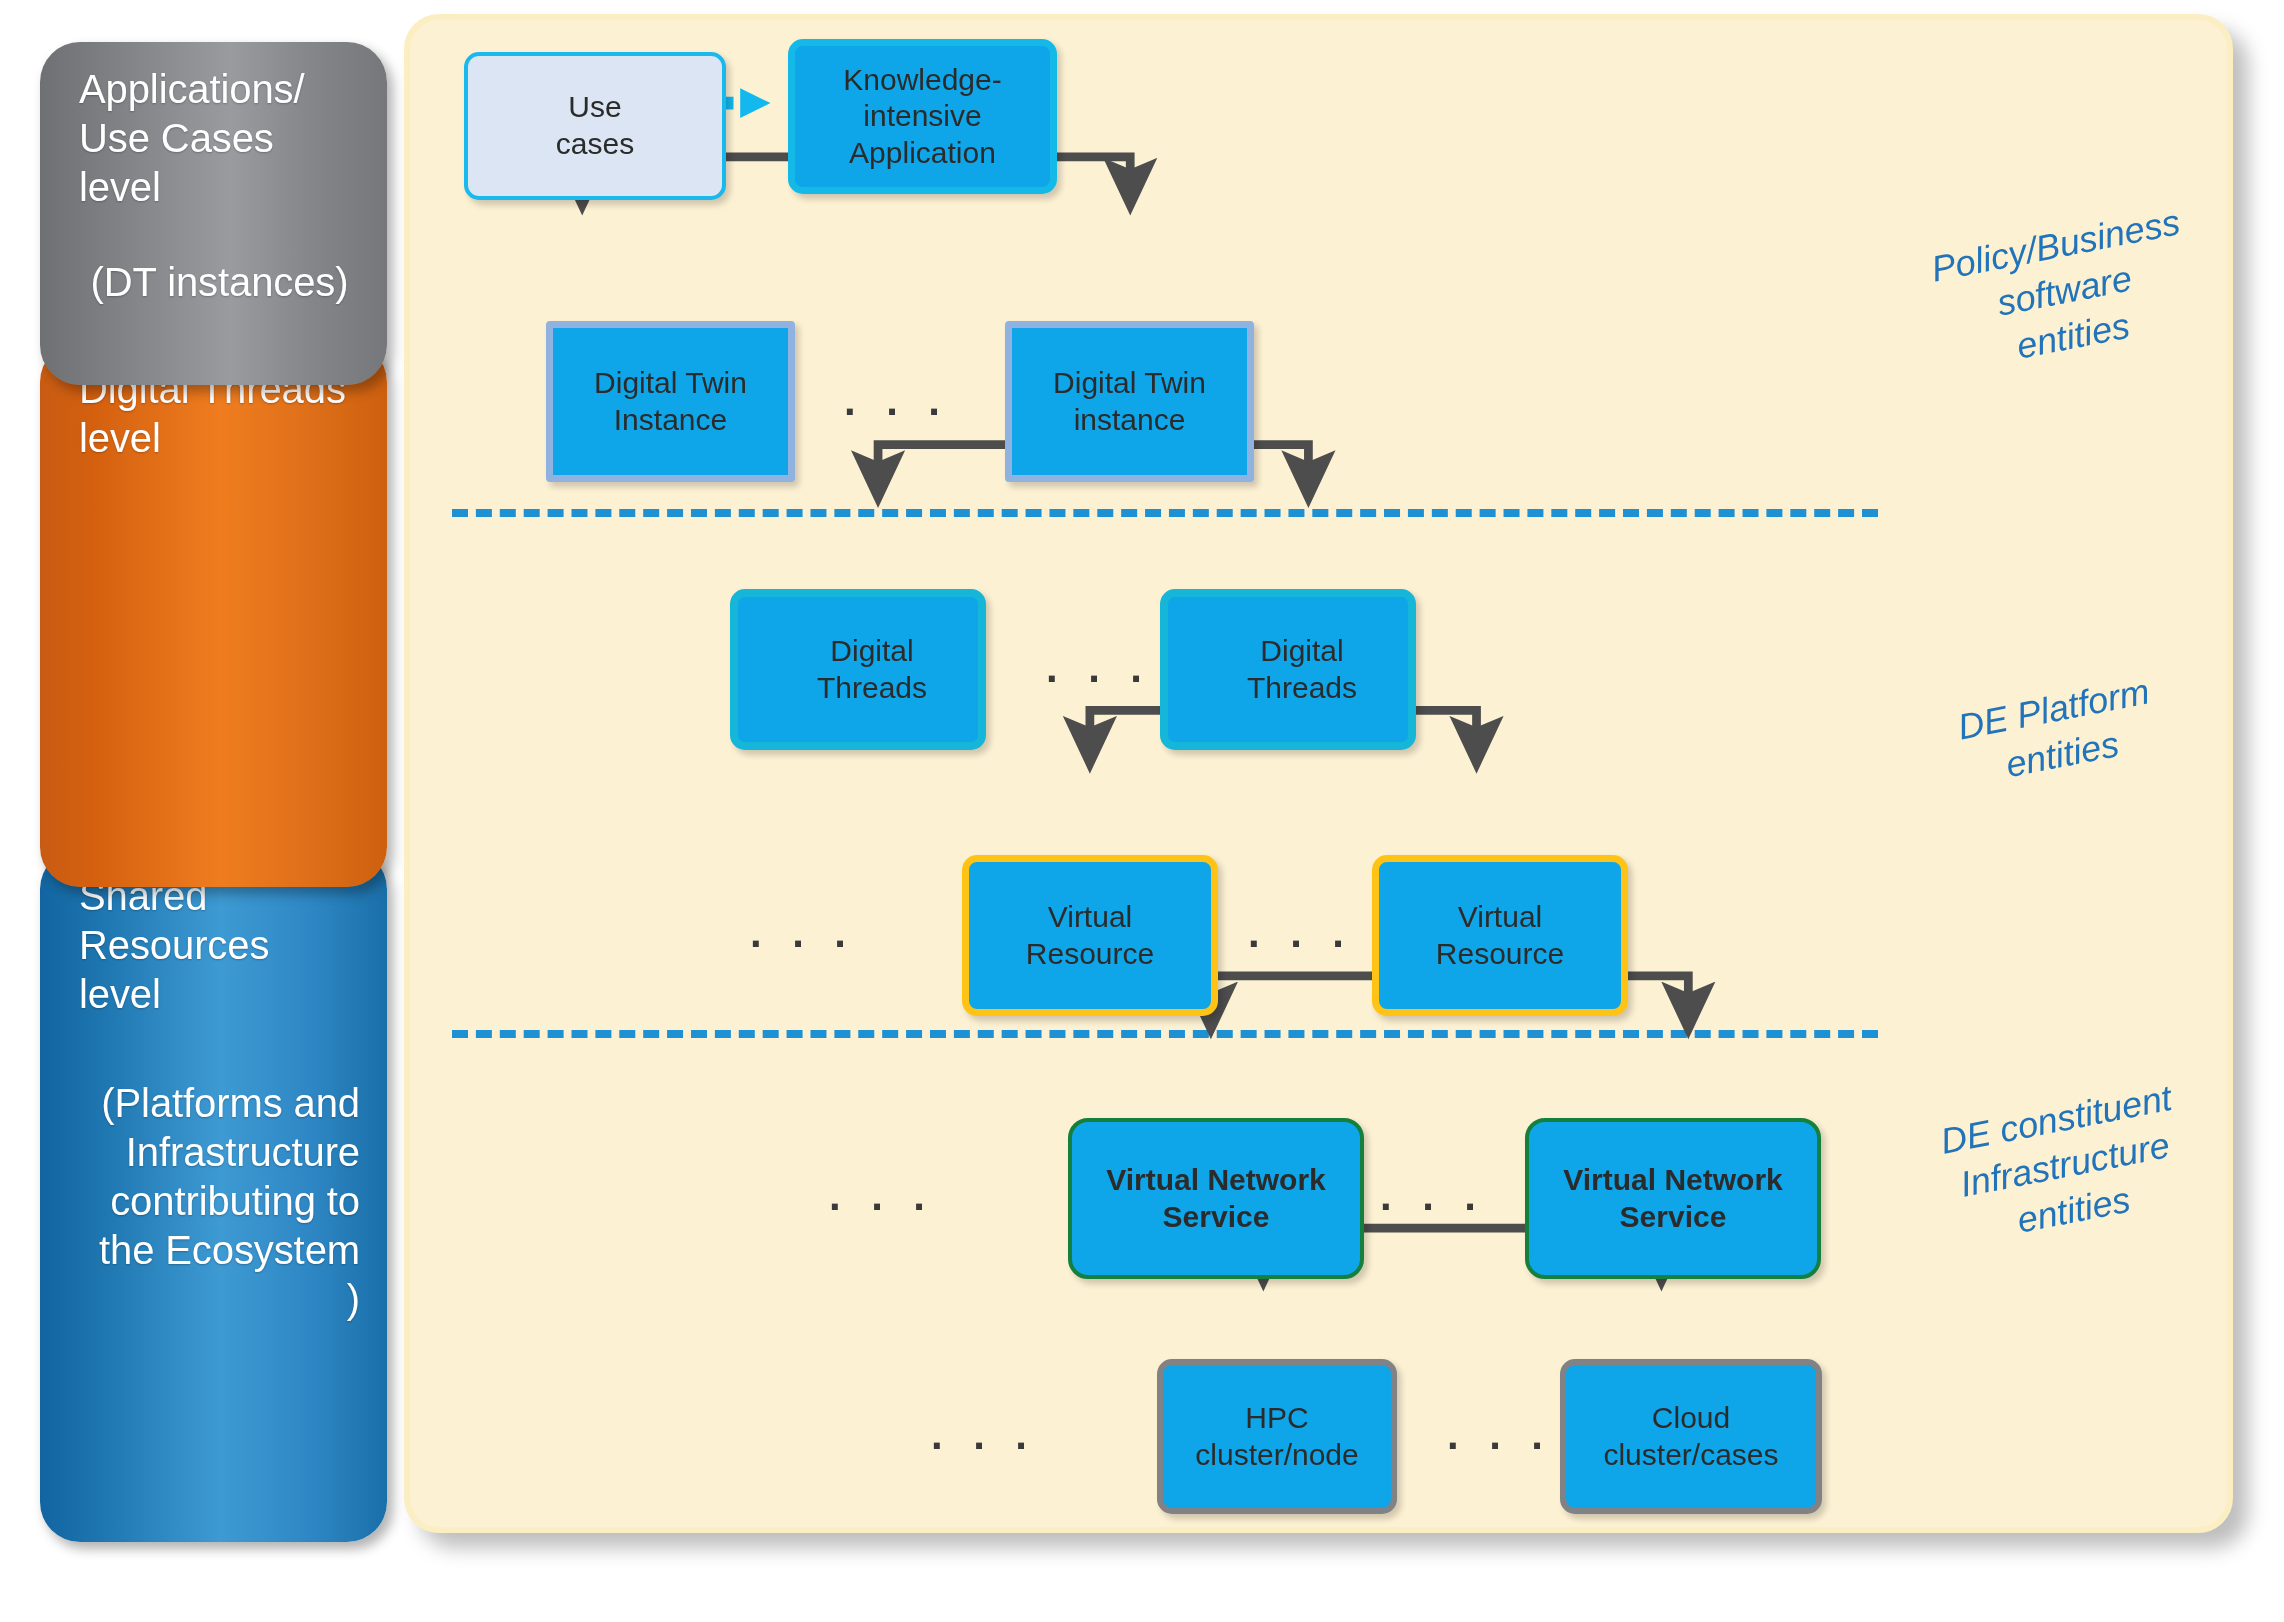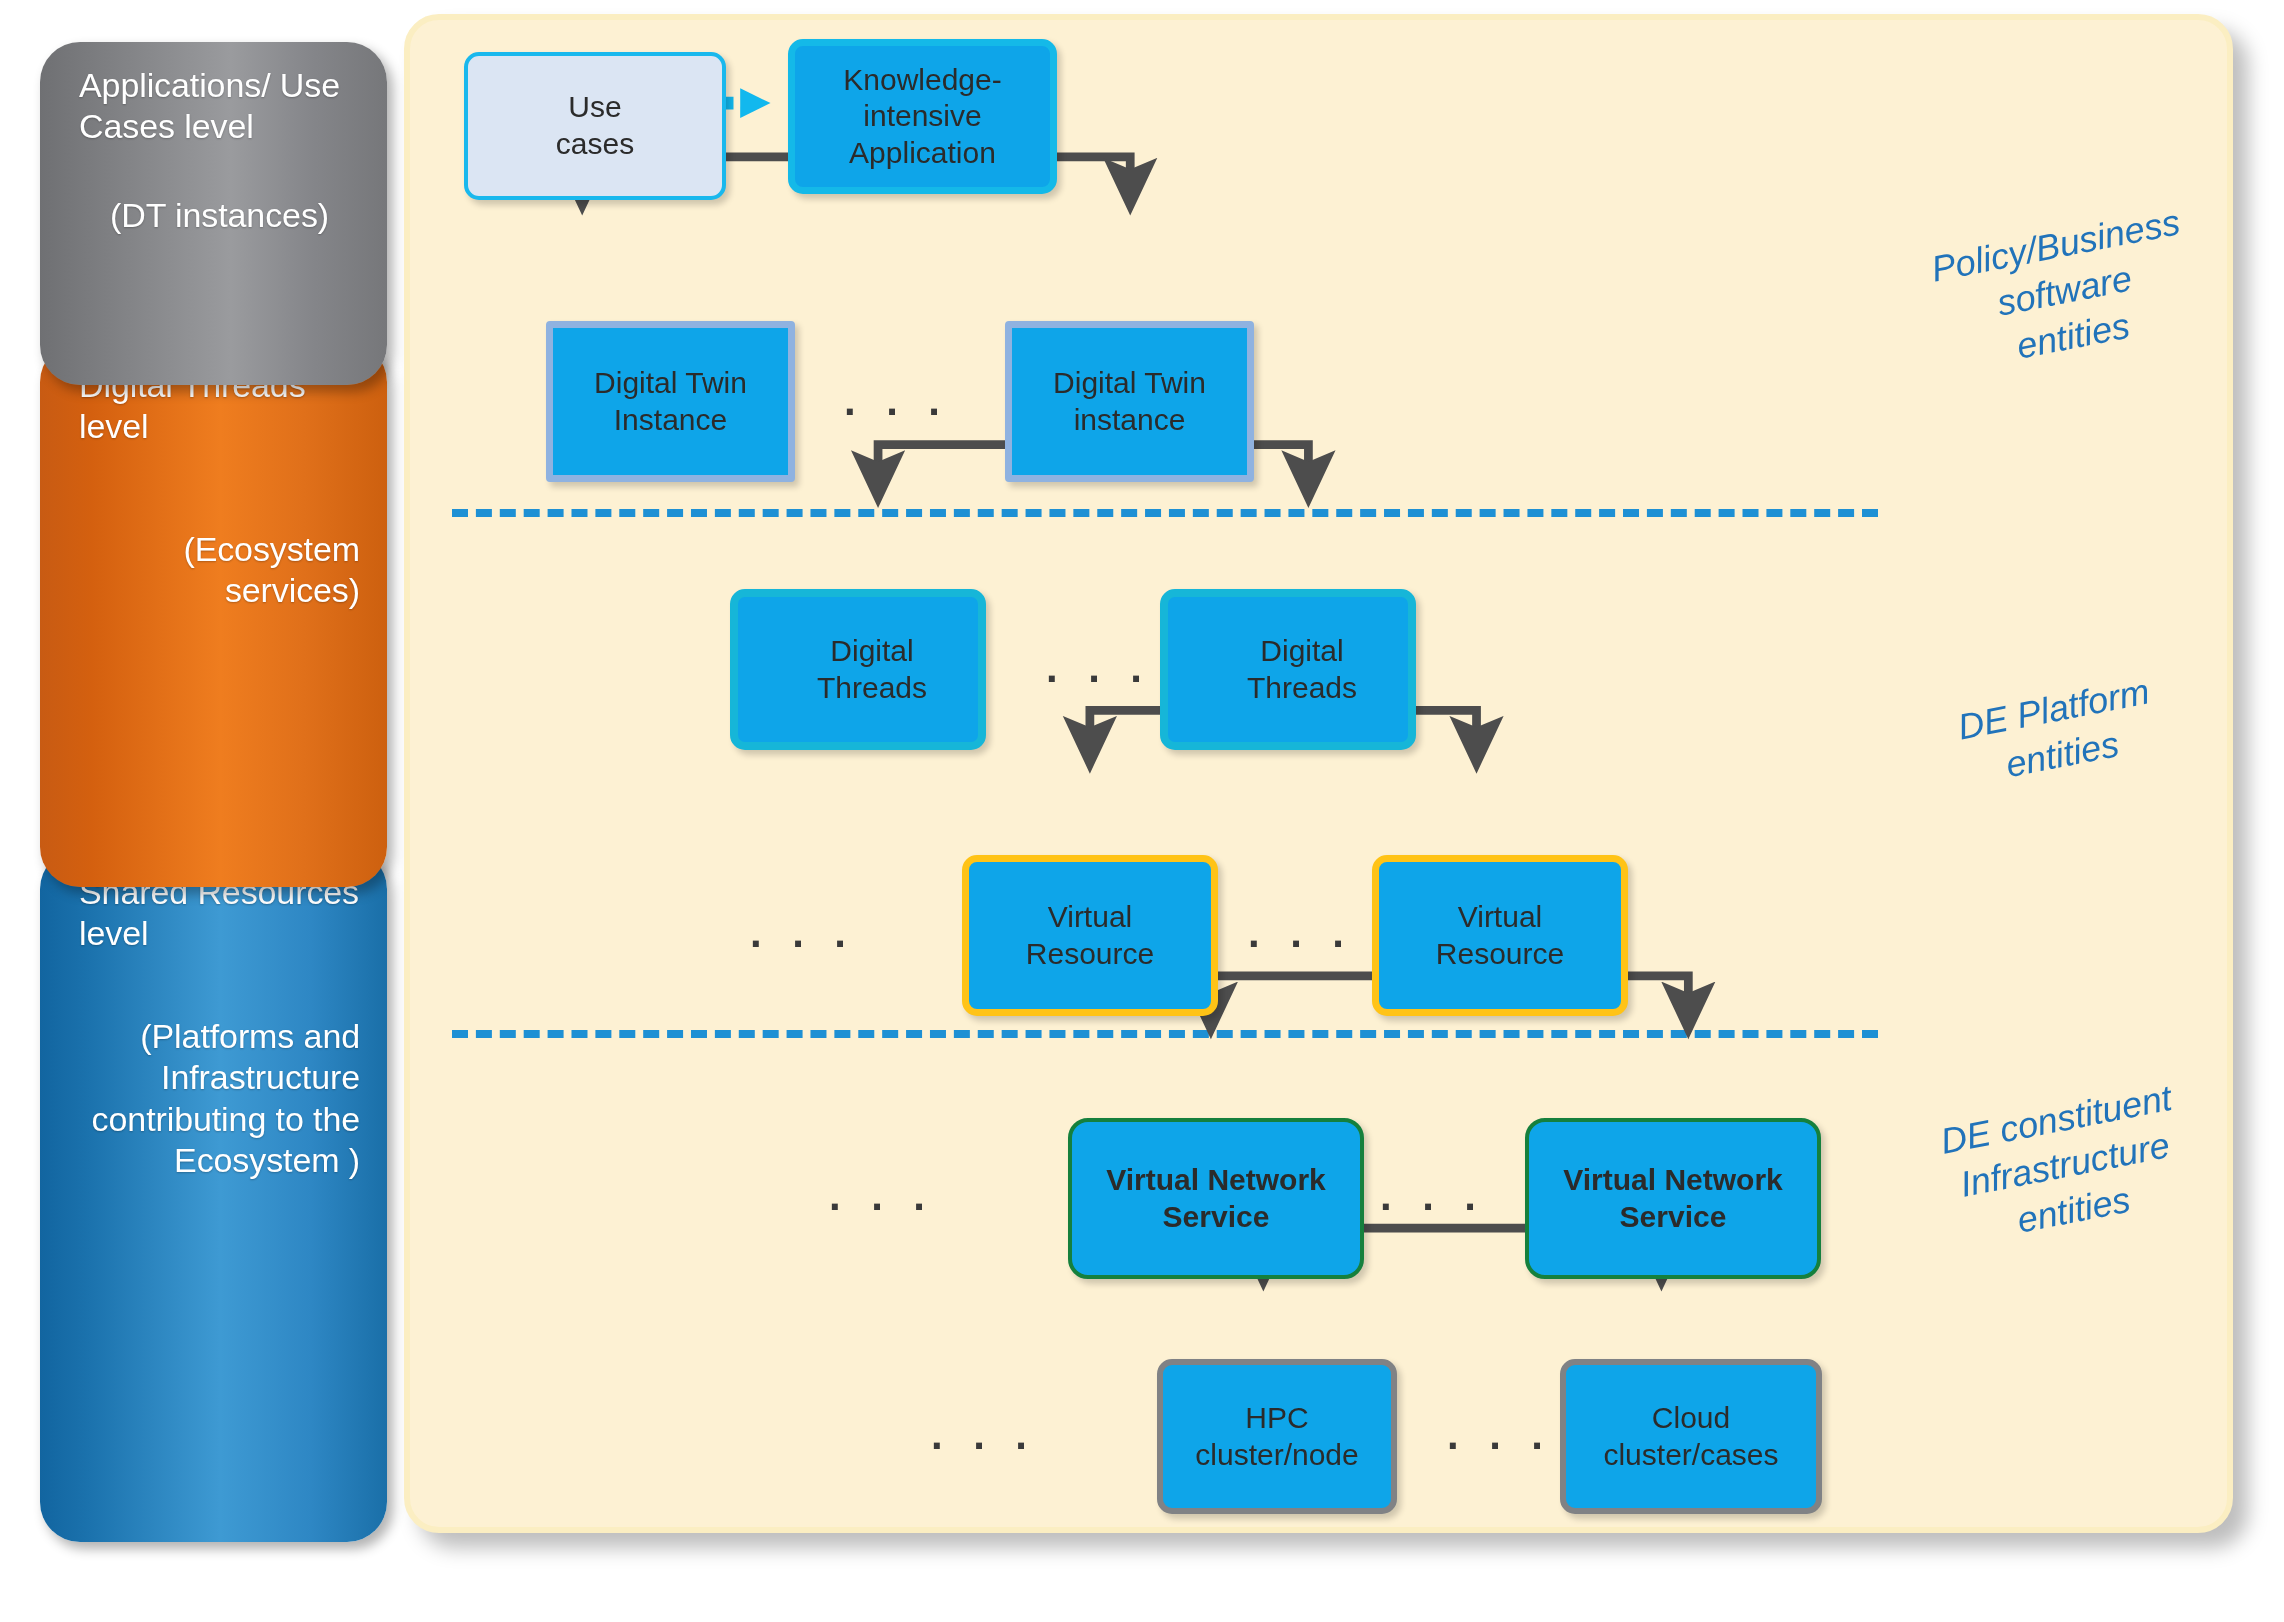--- a/index.html
+++ b/index.html
@@ -21,21 +21,21 @@
 
   
   .level-panel {
     position: absolute;
     box-sizing: border-box;
     border-radius: 40px;
     color: #ffffff;
     padding: 23px 27px 23px 39px;
     text-shadow: 0 1.3px 2px rgba(0,0,0,0.25);
     line-height: 1.22;
-    font-size: 34px;
+    font-size: 40px;
     letter-spacing: -0.1px;
   }
   .level-panel .lvl-title { display: block; }
   .level-panel .lvl-sub { display: block; }
 
   #panel-applications {
     left: 40px;
     top: 42px;
     width: 347px;
     height: 343px;
@@ -172,22 +172,20 @@
   <div class="level-panel" id="panel-applications">
     <span class="lvl-title">Applications/
 Use Cases level</span>
     <span class="lvl-sub">(DT instances)</span>
   </div>
 
   <div class="level-panel" id="panel-threads">
     <span class="lvl-title">Digital
 Threads
 level</span>
-    <span class="lvl-sub">(Ecosystem
-services)</span>
   </div>
 
   <div class="level-panel" id="panel-shared">
     <span class="lvl-title">Shared
 Resources level</span>
     <span class="lvl-sub">(Platforms and
 Infrastructure
 contributing to
 the Ecosystem
 )</span>

